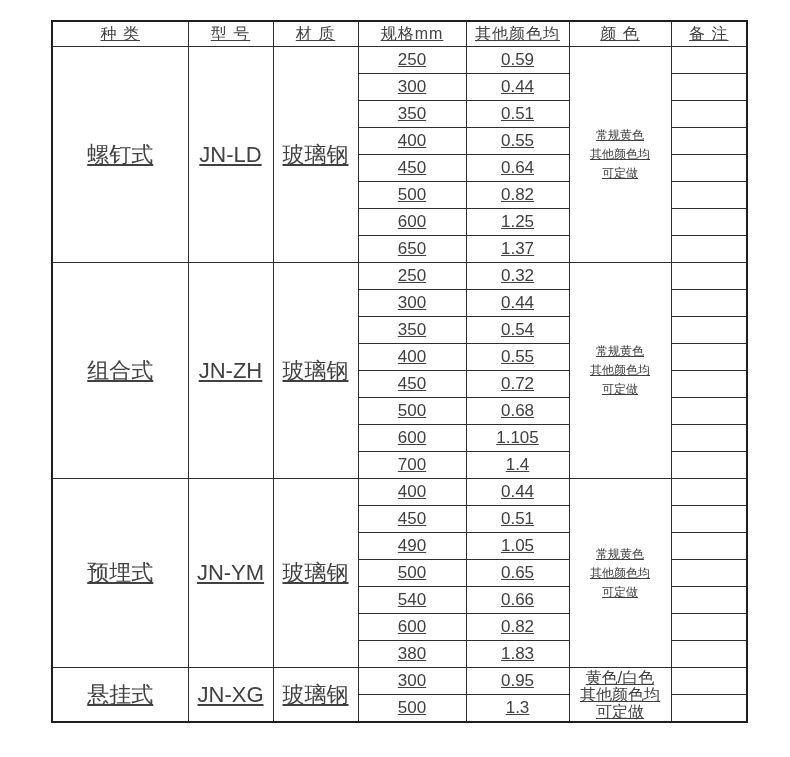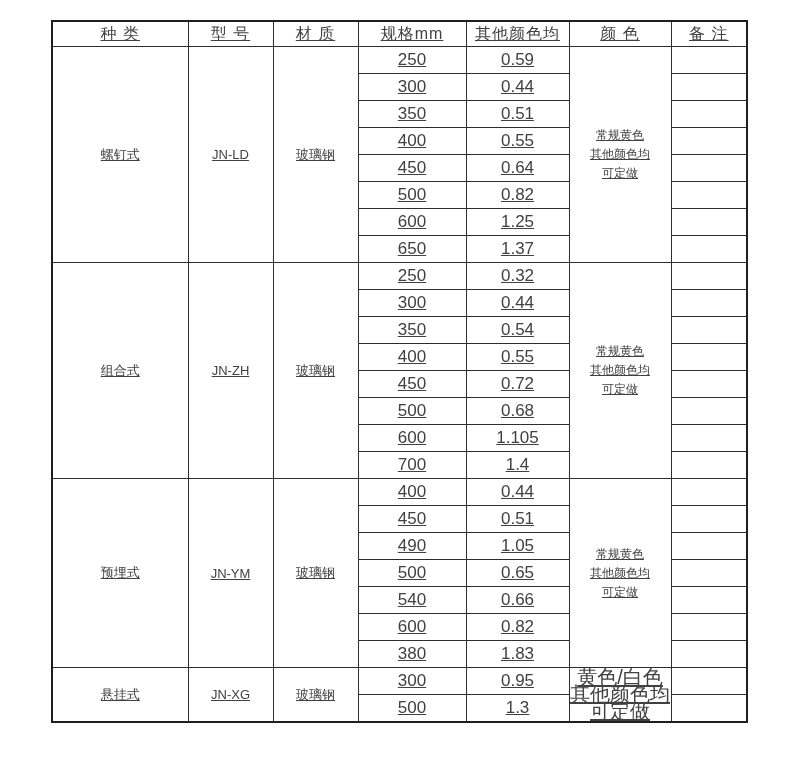--- a/index.html
+++ b/index.html
@@ -34,30 +34,30 @@
   }
   .spec-table th {
     height: 24px;
     font-size: 16px;
     letter-spacing: 1px;
   }
   .spec-table td {
     height: 26px;
   }
   td.kind-cell, td.model-cell, td.material-cell {
-    font-size: 13px;
+    font-size: 22px;
   }
   td.color-cell {
     font-size: 12px;
     line-height: 19px;
     white-space: pre-line;
   }
   td.color-cell.tight {
     line-height: 17px;
-    font-size: 20px;
+    font-size: 16px;
   }
   td.spec-cell, td.weight-cell {
     font-size: 17px;
   }
   td.remark-cell {
     background: #ffffff;
   }
 </style>
 </head>
 <body>

